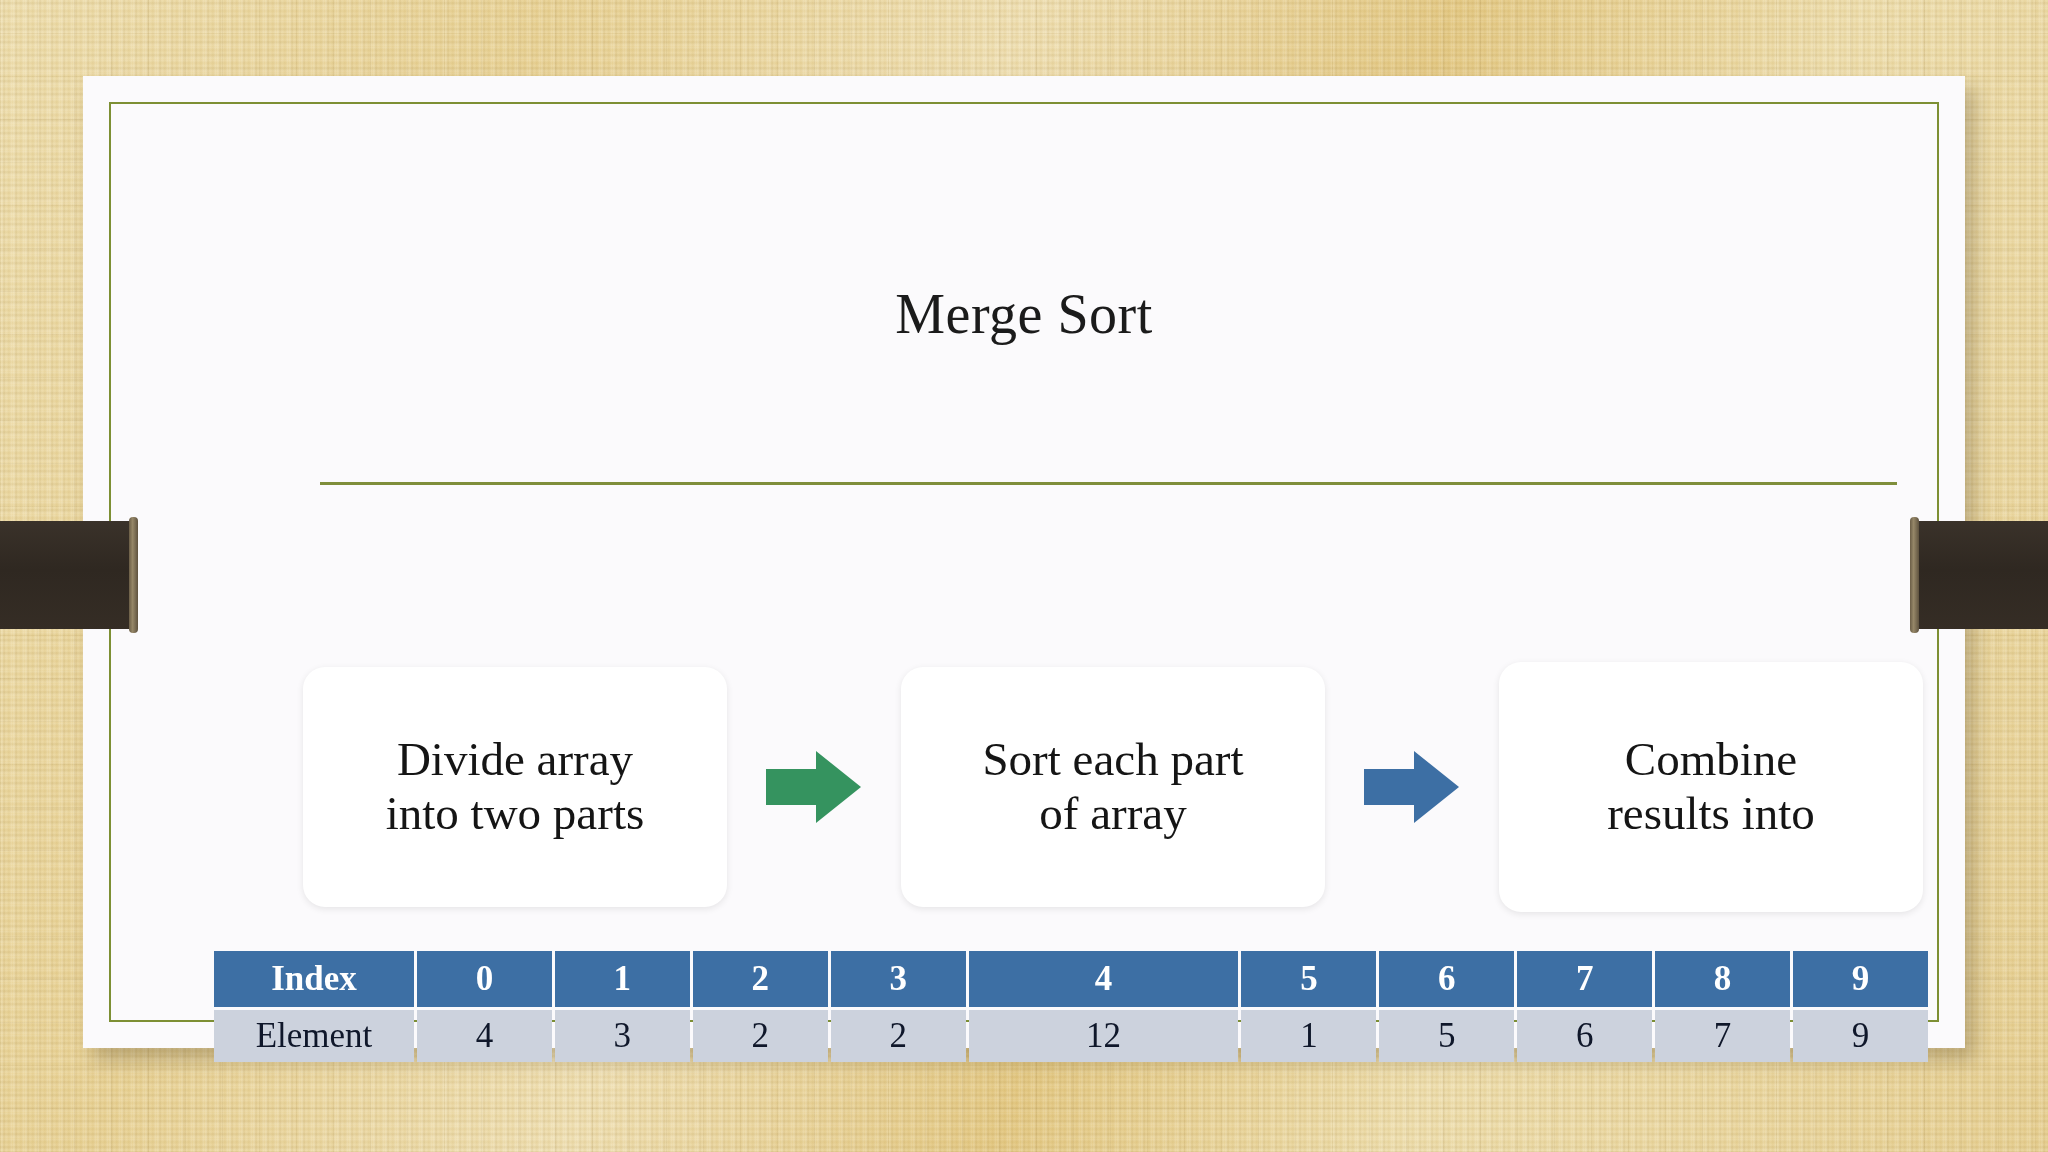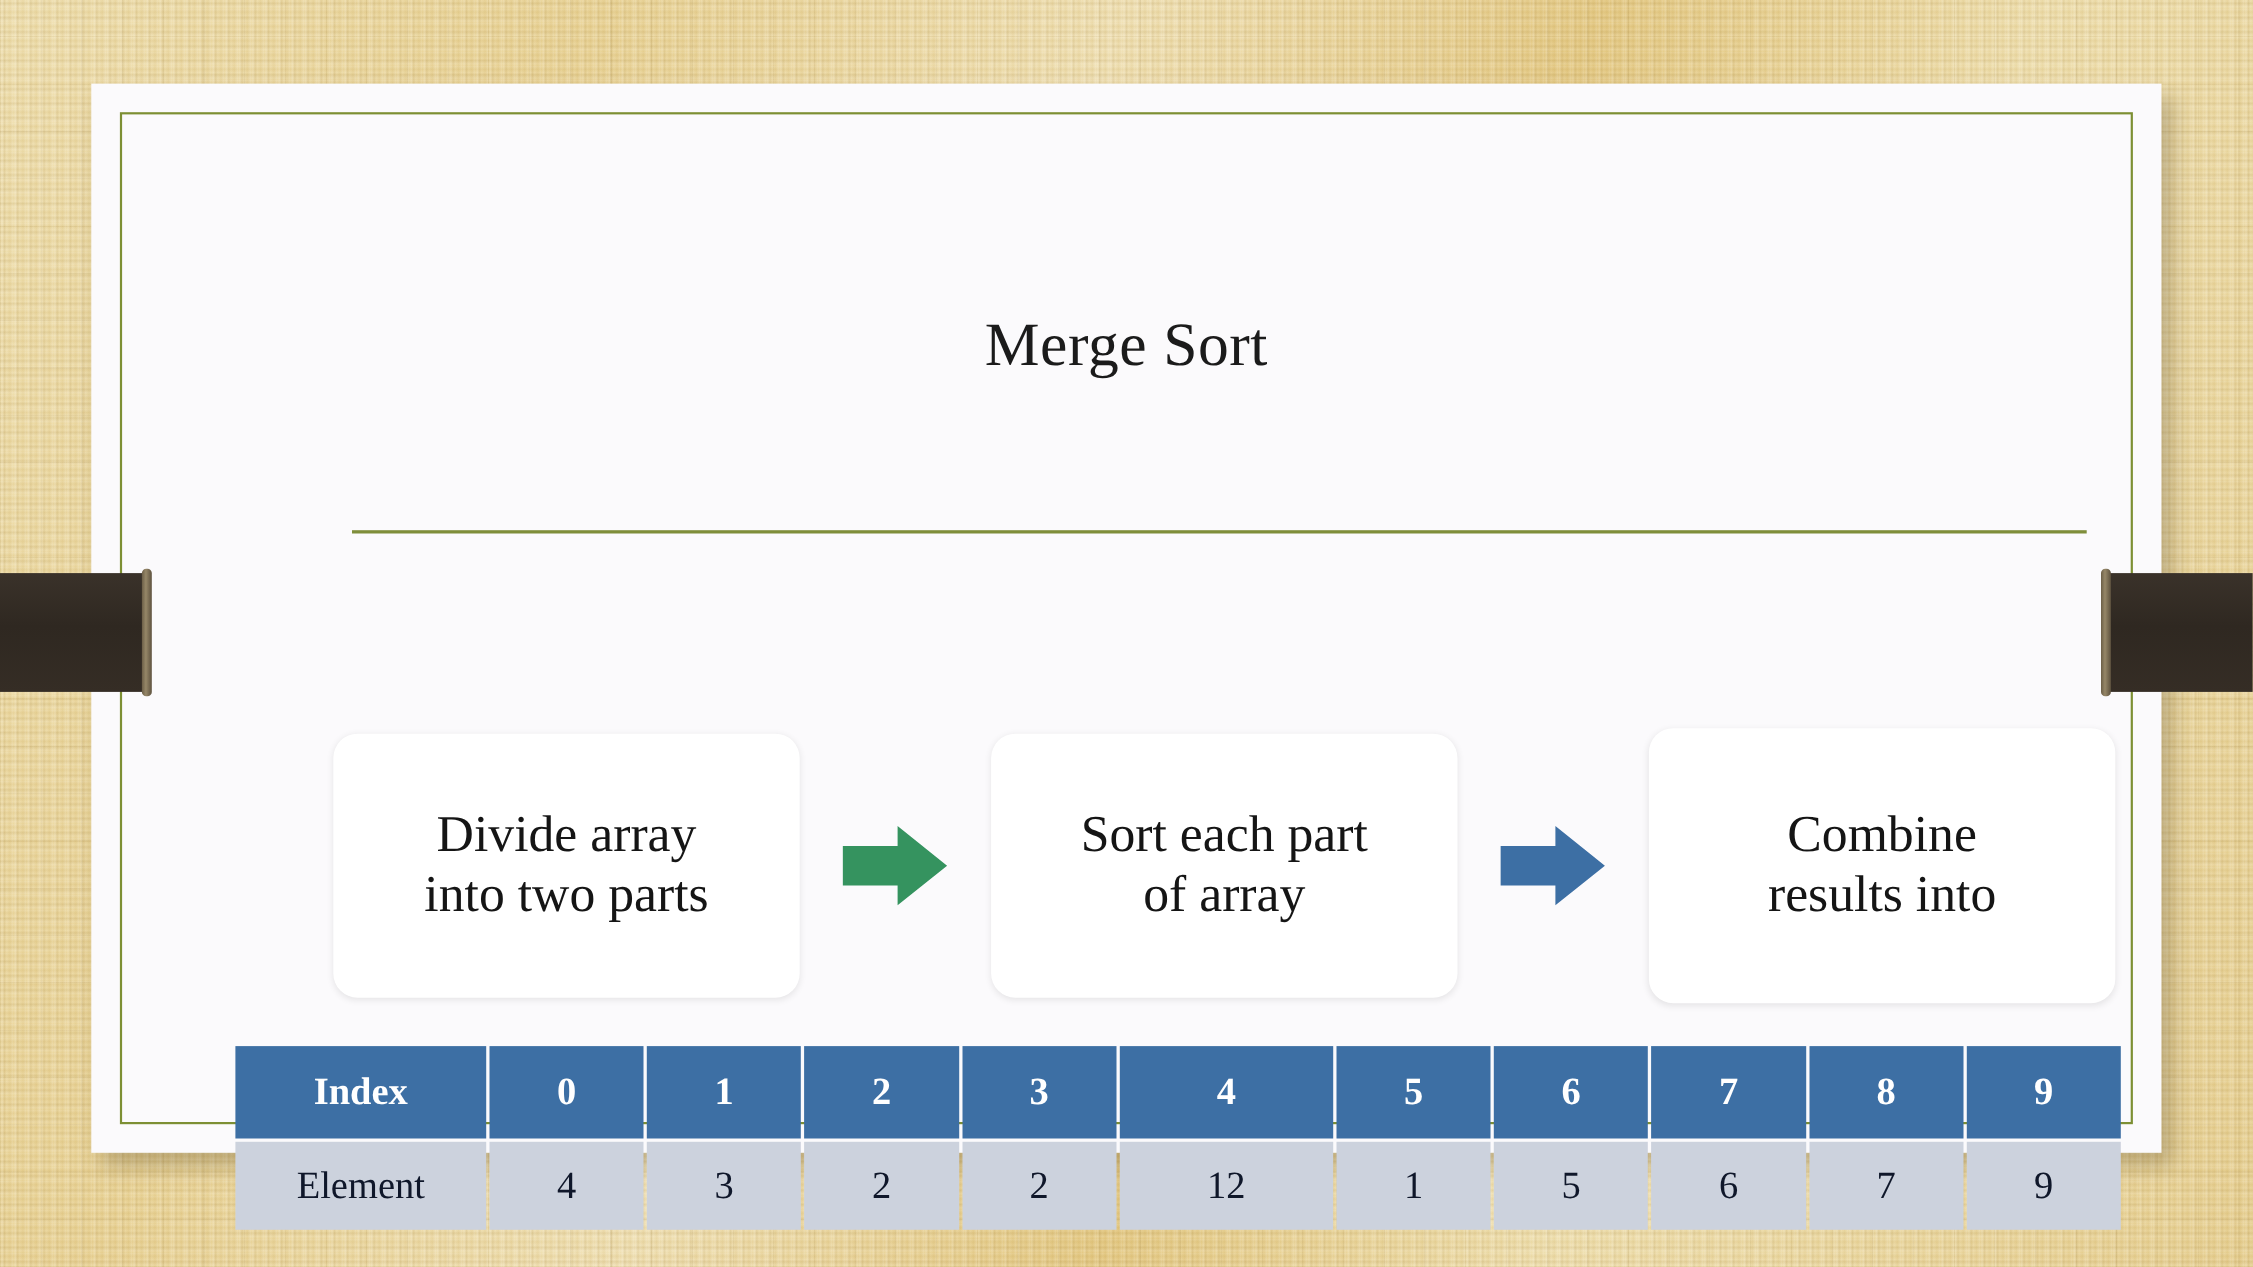--- a/index.html
+++ b/index.html
@@ -157,21 +157,21 @@
     top: 872px;
     width: 1720px;
     border-collapse: separate;
     border-spacing: 3px 3px;
   }
   .tbl td {
     height: 52px;
     text-align: center;
     vertical-align: middle;
     font-size: 35px;
-    padding: 14px;
+    padding: 0;
   }
   .tbl .hdr td {
     background: #3d6fa4;
     color: #ffffff;
     font-weight: bold;
     height: 56px;
   }
   .tbl .row td {
     background: #ccd2dd;
     color: #0f172a;

